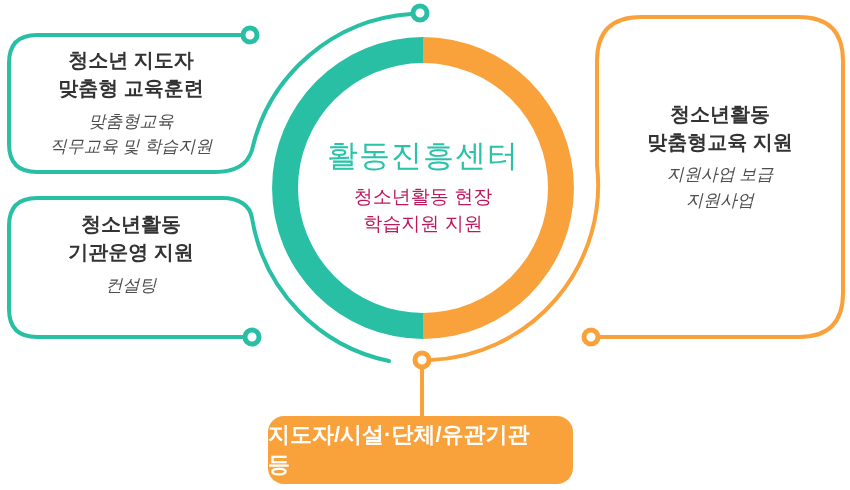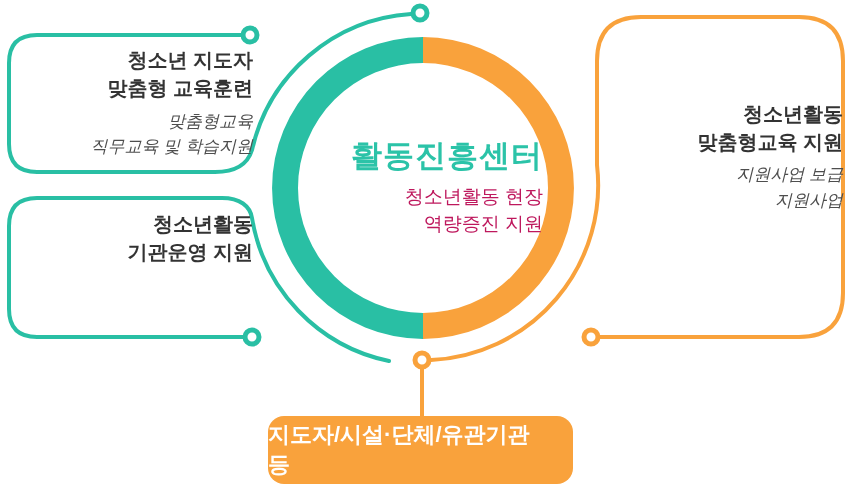--- a/index.html
+++ b/index.html
@@ -2,21 +2,21 @@
 <html><head>
 <meta charset="utf-8">
 <style>
   html,body{margin:0;padding:0;background:#ffffff;}
   #stage{
     position:relative;width:850px;height:490px;overflow:hidden;
     font-family:"Liberation Sans", sans-serif;
     background:#ffffff;
   }
   #diagram-svg{position:absolute;left:0;top:0;}
-  .txt{position:absolute;text-align:right;white-space:nowrap;}
+  .txt{position:absolute;text-align:center;white-space:nowrap;}
   .box-title{font-size:20px;font-weight:700;color:#333333;line-height:28px;}
   .box-body{font-size:17px;font-weight:400;color:#4e4e4e;line-height:25px;font-style:italic;}
   .box-body.lh24{line-height:24px;}
   .box-body.lh26{line-height:26px;}
   .center-title{font-size:31px;font-weight:500;color:#2bc3a8;line-height:36px;letter-spacing:1px;}
   .center-sub{font-size:19px;font-weight:400;color:#be185d;line-height:27px;}
   .bottom-box-label{
     position:absolute;left:268px;top:416px;width:281px;height:68px;
     display:flex;align-items:center;justify-content:center;
     font-size:22px;font-weight:700;color:#ffffff;
@@ -43,40 +43,41 @@
 
     <circle cx="250" cy="35" r="7" fill="#ffffff" stroke-width="5" stroke="#29bfa4"></circle>
     <circle cx="252" cy="337" r="7" fill="#ffffff" stroke-width="5" stroke="#29bfa4"></circle>
     <circle cx="420" cy="13" r="7" fill="#ffffff" stroke-width="5" stroke="#29bfa4"></circle>
     <circle cx="591" cy="337" r="7" fill="#ffffff" stroke-width="5" stroke="#f9a23c"></circle>
     <circle cx="422" cy="360" r="7" fill="#ffffff" stroke-width="5" stroke="#f9a23c"></circle>
 
     <rect x="268" y="416" width="305" height="68" rx="16" fill="#f9a23c"></rect>
   </svg>
 
-  <div class="txt center-title" style="left:303px;top:138px;width:240px;font-weight:bold;">활동진흥센터</div>
+  <div class="txt center-title" style="left:303px;top:138px;width:240px;">활동진흥센터</div>
   <div class="txt center-sub" style="left:303px;top:183px;width:240px;">
     <div>청소년활동 현장</div>
-    <div>역량증진 지원</div>
+    <div>학습지원 지원</div>
   </div>
 
   <div class="txt box-title" style="left:9px;top:46px;width:244px;">
     <div>청소년 지도자</div>
     <div>맞춤형 교육훈련</div>
   </div>
   <div class="txt box-body" style="left:9px;top:109px;width:244px;">
     <div>맞춤형교육</div>
     <div>직무교육 및 학습지원</div>
   </div>
 
   <div class="txt box-title" style="left:9px;top:210px;width:244px;">
     <div>청소년활동</div>
     <div>기관운영 지원</div>
   </div>
   <div class="txt box-body lh24" style="left:9px;top:274px;width:244px;">
+    <div>컨설팅</div>
   </div>
 
   <div class="txt box-title" style="left:597px;top:100px;width:246px;">
     <div>청소년활동</div>
     <div>맞춤형교육 지원</div>
   </div>
   <div class="txt box-body lh26" style="left:597px;top:162px;width:246px;">
     <div>지원사업 보급</div>
     <div>지원사업</div>
   </div>

